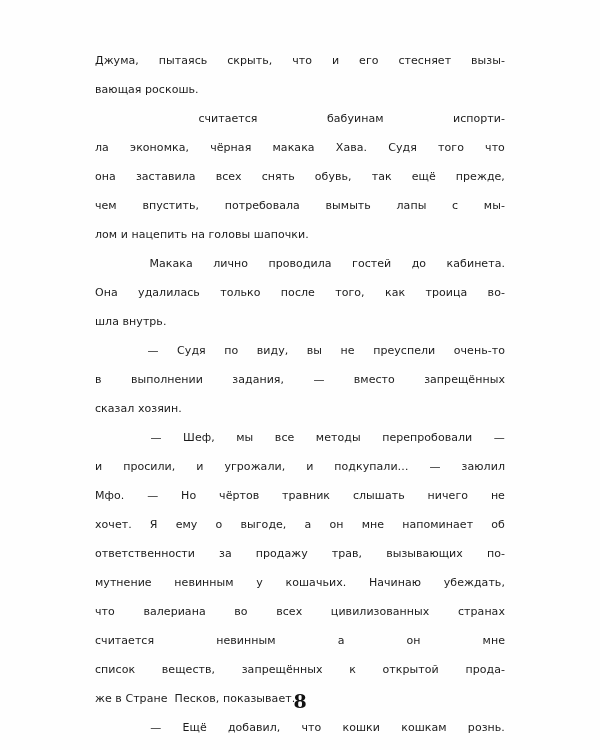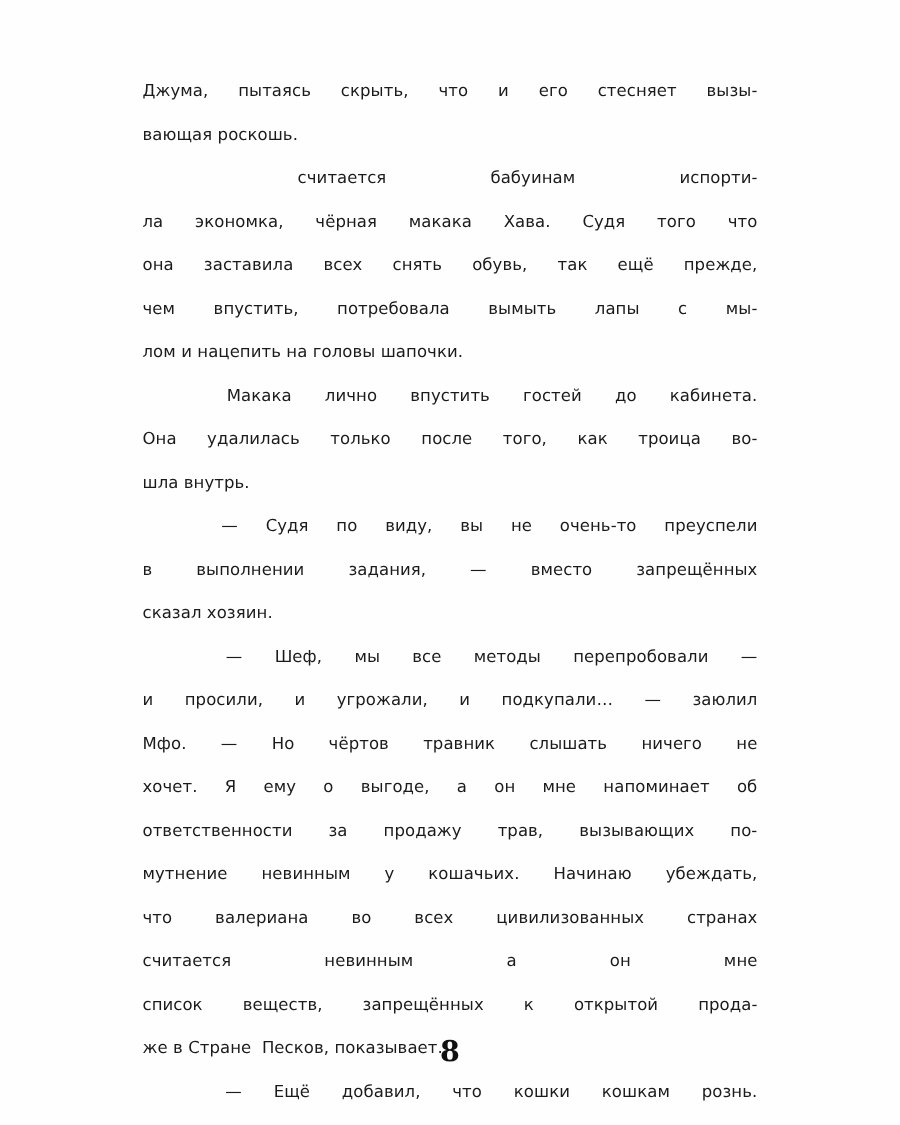--- a/index.html
+++ b/index.html
@@ -72,24 +72,24 @@
 
 <div id="page">
   <div id="text-block">
       <div class="line justify"><span class="w">Джума,</span><span class="w">пытаясь</span><span class="w">скрыть,</span><span class="w">что</span><span class="w">и</span><span class="w">его</span><span class="w">стесняет</span><span class="w">вызы-</span></div>
       <div class="line last"><span class="w">вающая</span><span class="w"> </span><span class="w">роскошь.</span></div>
       <div class="line justify"><span class="indent"></span><span class="w">считается</span><span class="w">бабуинам</span><span class="w">испорти-</span></div>
       <div class="line justify"><span class="w">ла</span><span class="w">экономка,</span><span class="w">чёрная</span><span class="w">макака</span><span class="w">Хава.</span><span class="w">Судя</span><span class="w">того</span><span class="w">что</span></div>
       <div class="line justify"><span class="w">она</span><span class="w">заставила</span><span class="w">всех</span><span class="w">снять</span><span class="w">обувь,</span><span class="w">так</span><span class="w">ещё</span><span class="w">прежде,</span></div>
       <div class="line justify"><span class="w">чем</span><span class="w">впустить,</span><span class="w">потребовала</span><span class="w">вымыть</span><span class="w">лапы</span><span class="w">с</span><span class="w">мы-</span></div>
       <div class="line last"><span class="w">лом</span><span class="w"> </span><span class="w">и</span><span class="w"> </span><span class="w">нацепить</span><span class="w"> </span><span class="w">на</span><span class="w"> </span><span class="w">головы</span><span class="w"> </span><span class="w">шапочки.</span></div>
-      <div class="line justify"><span class="indent"></span><span class="w">Макака</span><span class="w">лично</span><span class="w">впустить</span><span class="w">гостей</span><span class="w">до</span><span class="w">кабинета.</span></div>
+      <div class="line justify"><span class="indent"></span><span class="w">Макака</span><span class="w">лично</span><span class="w">проводила</span><span class="w">гостей</span><span class="w">до</span><span class="w">кабинета.</span></div>
       <div class="line justify"><span class="w">Она</span><span class="w">удалилась</span><span class="w">только</span><span class="w">после</span><span class="w">того,</span><span class="w">как</span><span class="w">троица</span><span class="w">во-</span></div>
       <div class="line last"><span class="w">шла</span><span class="w"> </span><span class="w">внутрь.</span></div>
-      <div class="line justify"><span class="indent"></span><span class="w">—</span><span class="w">Судя</span><span class="w">по</span><span class="w">виду,</span><span class="w">вы</span><span class="w">не</span><span class="w">очень-то</span><span class="w">преуспели</span></div>
+      <div class="line justify"><span class="indent"></span><span class="w">—</span><span class="w">Судя</span><span class="w">по</span><span class="w">виду,</span><span class="w">вы</span><span class="w">не</span><span class="w">преуспели</span><span class="w">очень-то</span></div>
       <div class="line justify"><span class="w">в</span><span class="w">выполнении</span><span class="w">задания,</span><span class="w">—</span><span class="w">вместо</span><span class="w">запрещённых</span></div>
       <div class="line last"><span class="w">сказал</span><span class="w"> </span><span class="w">хозяин.</span></div>
       <div class="line justify"><span class="indent"></span><span class="w">—</span><span class="w">Шеф,</span><span class="w">мы</span><span class="w">все</span><span class="w">методы</span><span class="w">перепробовали</span><span class="w">—</span></div>
       <div class="line justify"><span class="w">и</span><span class="w">просили,</span><span class="w">и</span><span class="w">угрожали,</span><span class="w">и</span><span class="w">подкупали…</span><span class="w">—</span><span class="w">заюлил</span></div>
       <div class="line justify"><span class="w">Мфо.</span><span class="w">—</span><span class="w">Но</span><span class="w">чёртов</span><span class="w">травник</span><span class="w">слышать</span><span class="w">ничего</span><span class="w">не</span></div>
       <div class="line justify"><span class="w">хочет.</span><span class="w">Я</span><span class="w">ему</span><span class="w">о</span><span class="w">выгоде,</span><span class="w">а</span><span class="w">он</span><span class="w">мне</span><span class="w">напоминает</span><span class="w">об</span></div>
       <div class="line justify"><span class="w">ответственности</span><span class="w">за</span><span class="w">продажу</span><span class="w">трав,</span><span class="w">вызывающих</span><span class="w">по-</span></div>
       <div class="line justify"><span class="w">мутнение</span><span class="w">невинным</span><span class="w">у</span><span class="w">кошачьих.</span><span class="w">Начинаю</span><span class="w">убеждать,</span></div>
       <div class="line justify"><span class="w">что</span><span class="w">валериана</span><span class="w">во</span><span class="w">всех</span><span class="w">цивилизованных</span><span class="w">странах</span></div>
       <div class="line justify"><span class="w">считается</span><span class="w">невинным</span><span class="w">а</span><span class="w">он</span><span class="w">мне</span></div>

